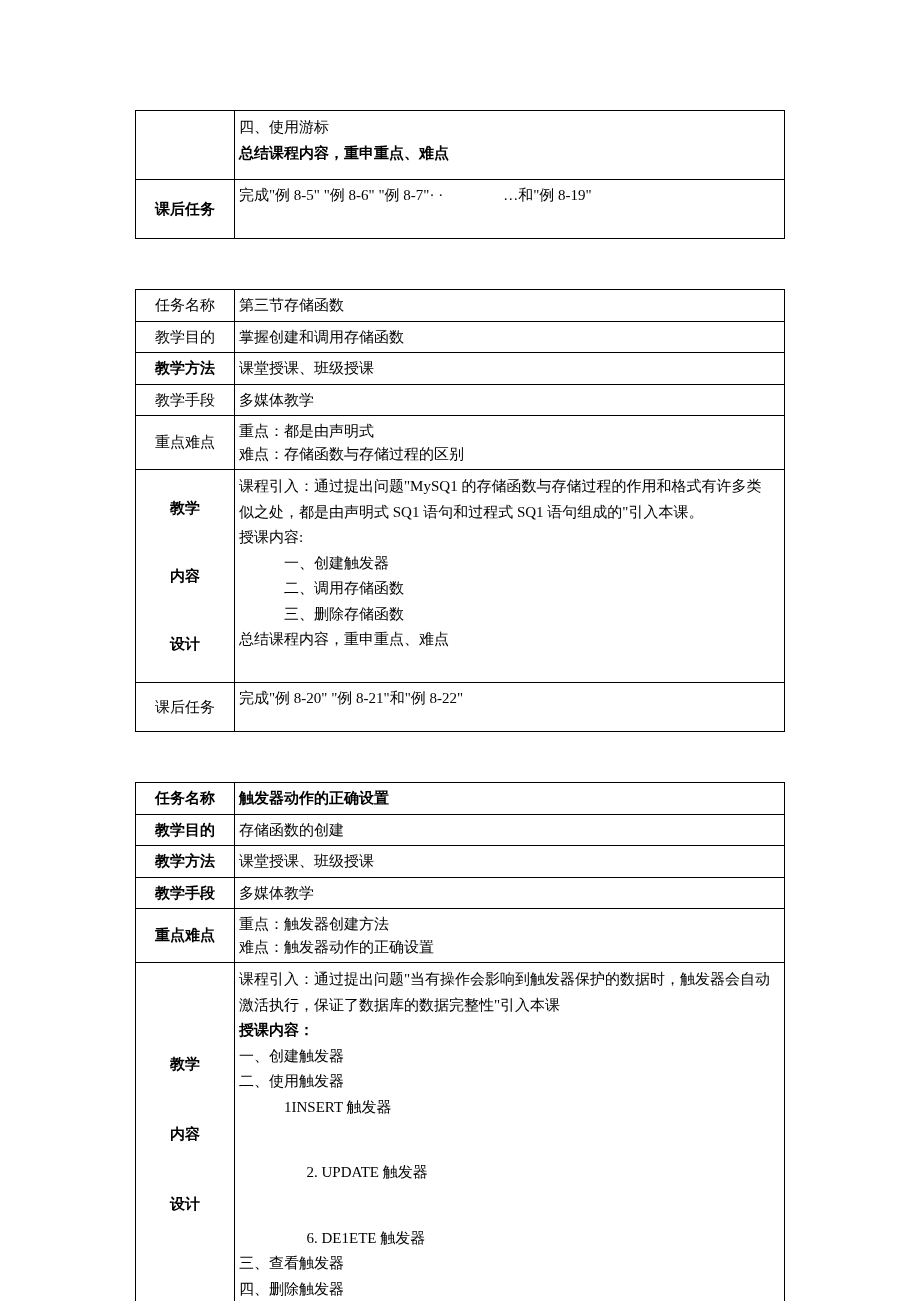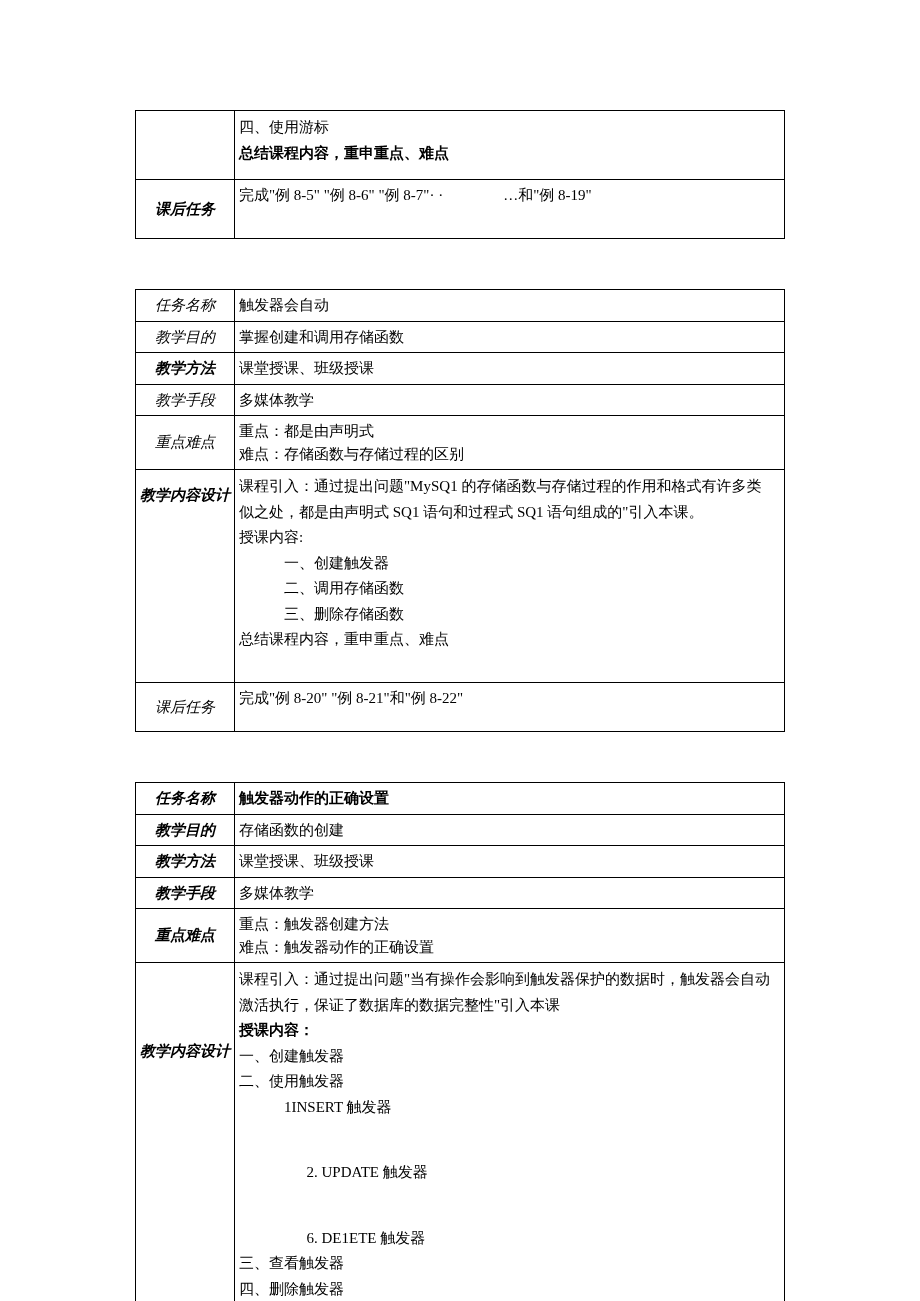--- a/index.html
+++ b/index.html
@@ -24,29 +24,28 @@
   }
   td {
     border: 1px solid #000;
     padding: 4px 4px;
     vertical-align: top;
   }
   .label-col {
     width: 90px;
     text-align: center;
     vertical-align: middle;
-    font-style: italic;
   }
   .bold { font-weight: bold; }
   .content-block { line-height: 1.7; }
   .indent1 { padding-left: 3em; }
   .indent2 { padding-left: 4.5em; margin-top: 40px; }
   .stack-label {
     display: flex;
-    flex-direction: row;
+    flex-direction: column;
     justify-content: space-around;
     height: 100%;
     text-align: center;
   }
   .stack-label span { display: block; margin: 10px 0; }
   .dots-gap { display: inline-block; width: 60px; }
 </style>
 </head>
 <body>
 
@@ -69,21 +68,21 @@
         <span>完成"例 8-5" "例 8-6" "例 8-7"· ·</span><span class="dots-gap"></span><span>…和"例 8-19"</span>
       </td>
     </tr>
   </tbody>
     </table>
 
   <table>
     <tbody>
         <tr>
       <td class="label-col">任务名称</td>
-      <td>触发器会自动</td>
+      <td>第三节存储函数</td>
     </tr>
     <tr>
       <td class="label-col">教学目的</td>
       <td>掌握创建和调用存储函数</td>
     </tr>
     <tr>
       <td class="label-col bold">教学方法</td>
       <td>课堂授课、班级授课</td>
     </tr>
     <tr>

